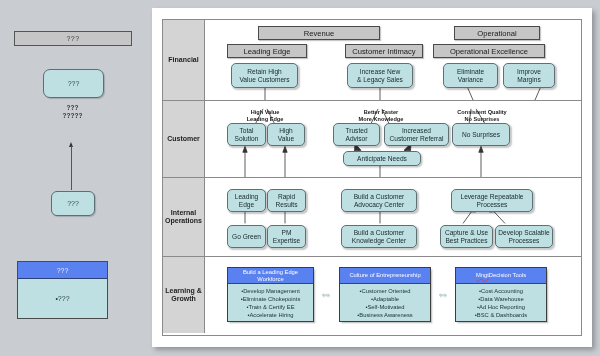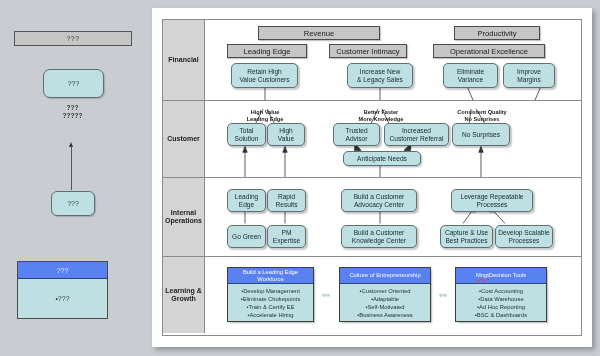--- a/index.html
+++ b/index.html
@@ -170,26 +170,26 @@
                 <path d="M260 62 L266 68 L259.5 68.5 Z"></path>
               <path d="M330 81 L336 67"></path>
                 <path d="M338 62 L332 68 L338.5 68.5 Z"></path>
             </g>
           </svg>
 
           <div class="banner" style="left:53px;top:6px;width:120px;height:12px;">
             <span>Revenue</span>
           </div>
           <div class="banner" style="left:249px;top:6px;width:84px;height:12px;">
-            <span>Productivity</span>
+            <span>Operational</span>
           </div>
           <div class="banner" style="left:22px;top:24px;width:78px;height:12px;">
             <span>Leading Edge</span>
           </div>
-          <div class="banner" style="left:124px;top:24px;width:76px;height:12px;">
+          <div class="banner" style="left:140px;top:24px;width:76px;height:12px;">
             <span>Customer Intimacy</span>
           </div>
           <div class="banner" style="left:228px;top:24px;width:110px;height:12px;">
             <span>Operational Excellence</span>
           </div>
 
           <div class="node" style="left:26px;top:43px;width:67px;height:25px;white-space:pre-line">
             <span>Retain High
 Value Customers</span>
           </div>

